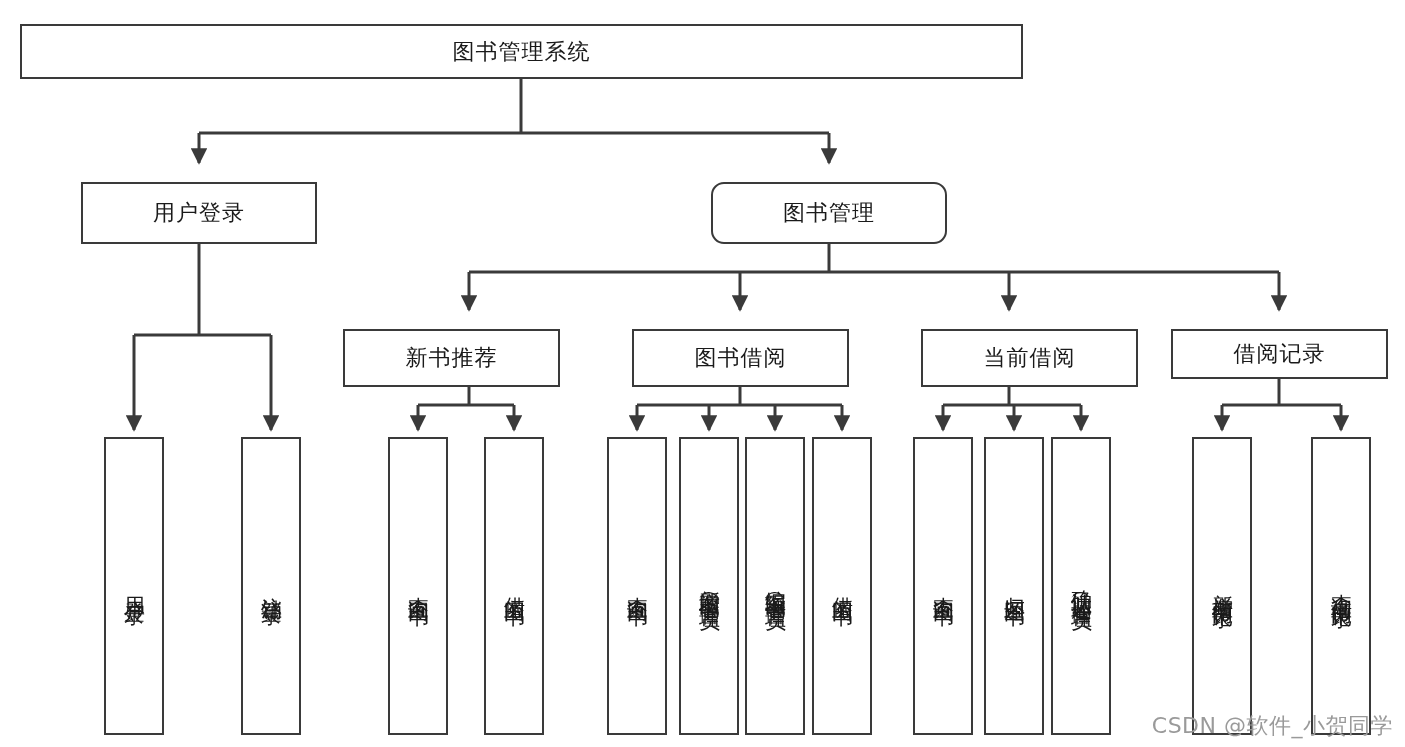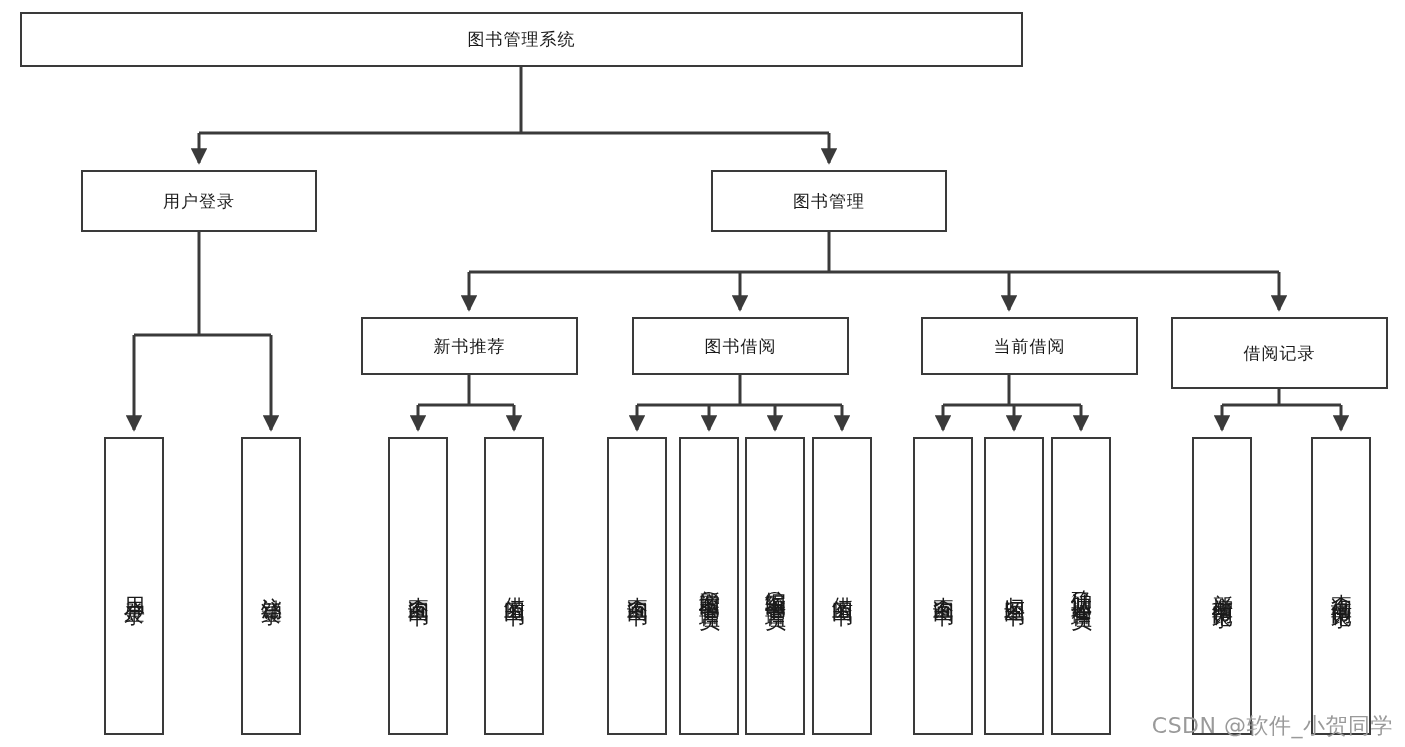--- a/index.html
+++ b/index.html
@@ -21,22 +21,23 @@
     position: absolute;
     box-sizing: border-box;
     border: 2px solid #3a3a3a;
     background: #ffffff;
     display: flex;
     align-items: center;
     justify-content: center;
     color: #1a1a1a;
   }
   .node.horiz {
-    font-size: 17px;
+    font-size: 22px;
     letter-spacing: 1px;
+    margin-top: 12px;
   }
   .node.vert {
     writing-mode: vertical-rl;
     text-orientation: upright;
     font-size: 21px;
     letter-spacing: 3px;
     line-height: 1;
     padding: 4px 0;
     text-align: center;
   }
@@ -121,33 +122,33 @@
     </g>
   </svg>
 
   <div id="nodes">
       <div class="node horiz" style="left: 20px; top: 12px; width: 1003px; height: 55px;">
         <span class="htext">图书管理系统</span>
       </div>
       <div class="node horiz" style="left: 81px; top: 170px; width: 236px; height: 62px;">
         <span class="htext">用户登录</span>
       </div>
-      <div class="node horiz" style="left: 711px; top: 170px; width: 236px; height: 62px;">
+      <div class="node horiz" style="left: 711px; top: 170px; width: 236px; height: 62px; border-radius: 13px;">
         <span class="htext">图书管理</span>
       </div>
-      <div class="node horiz" style="left: 361px; top: 317px; width: 217px; height: 58px;">
+      <div class="node horiz" style="left: 343px; top: 317px; width: 217px; height: 58px;">
         <span class="htext">新书推荐</span>
       </div>
       <div class="node horiz" style="left: 632px; top: 317px; width: 217px; height: 58px; text-align: center;">
         <span class="htext">图书借阅</span>
       </div>
       <div class="node horiz" style="left: 921px; top: 317px; width: 217px; height: 58px;">
         <span class="htext">当前借阅</span>
       </div>
-      <div class="node horiz" style="left: 1171px; top: 317px; width: 217px; height: 72px;">
+      <div class="node horiz" style="left: 1171px; top: 317px; width: 217px; height: 50px;">
         <span class="htext">借阅记录</span>
       </div>
       <div class="node vert" style="left: 104px; top: 437px; width: 60px; height: 298px;">
         <span class="vtext">用户登录</span>
       </div>
       <div class="node vert" style="left: 241px; top: 437px; width: 60px; height: 298px;">
         <span class="vtext">注销登录</span>
       </div>
       <div class="node vert" style="left: 388px; top: 437px; width: 60px; height: 298px;">
         <span class="vtext">查询图书</span>

